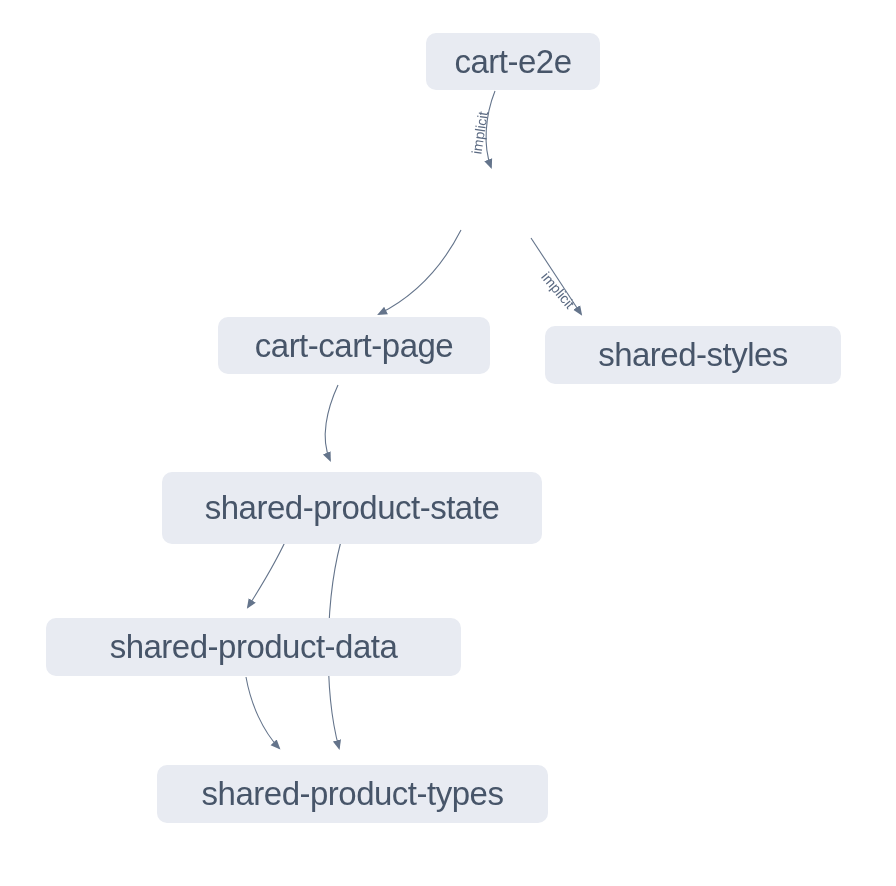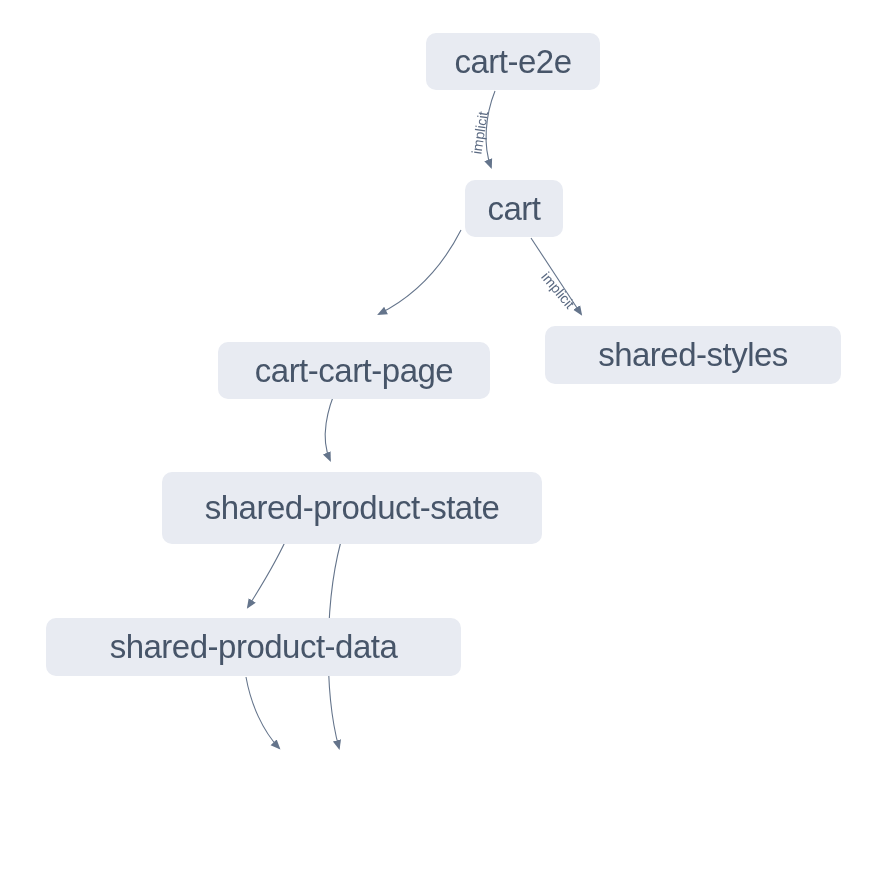--- a/index.html
+++ b/index.html
@@ -71,34 +71,34 @@
     <path class="edge" d="M 246,677 C 251,705 263,731 279,748" marker-end="url(#arrowhead)" stroke="#64748b"></path>
 
     <text class="edge-label" transform="translate(481,133) rotate(-81)" fill="#5b6a82">implicit</text>
     <text class="edge-label" transform="translate(557,291) rotate(50)" fill="#5b6a82">implicit</text>
   </svg>
 
   <div class="node" style="left:426px;top:33px;width:174px;height:57px">
     <span>cart-e2e</span>
   </div>
 
-  <div class="node" style="left:465px;top:180px;width:98px;height:57px">
-    <span>cart</span>
-  </div>
 
-  <div class="node" style="left:218px;top:342px;width:272px;height:57px">
+  <div class="node" style="left:218px;top:317px;width:272px;height:57px">
     <span>cart-cart-page</span>
   </div>
 
   <div class="node" style="left:545px;top:326px;width:296px;height:58px">
     <span>shared-styles</span>
   </div>
 
   <div class="node" style="left:162px;top:472px;width:380px;height:72px">
     <span>shared-product-state</span>
   </div>
 
   <div class="node" style="left:46px;top:618px;width:415px;height:58px">
     <span>shared-product-data</span>
   </div>
 
+  <div class="node" style="left:157px;top:765px;width:391px;height:58px">
+    <span>shared-product-types</span>
+  </div>
 
 </div>
 
 </body></html>

